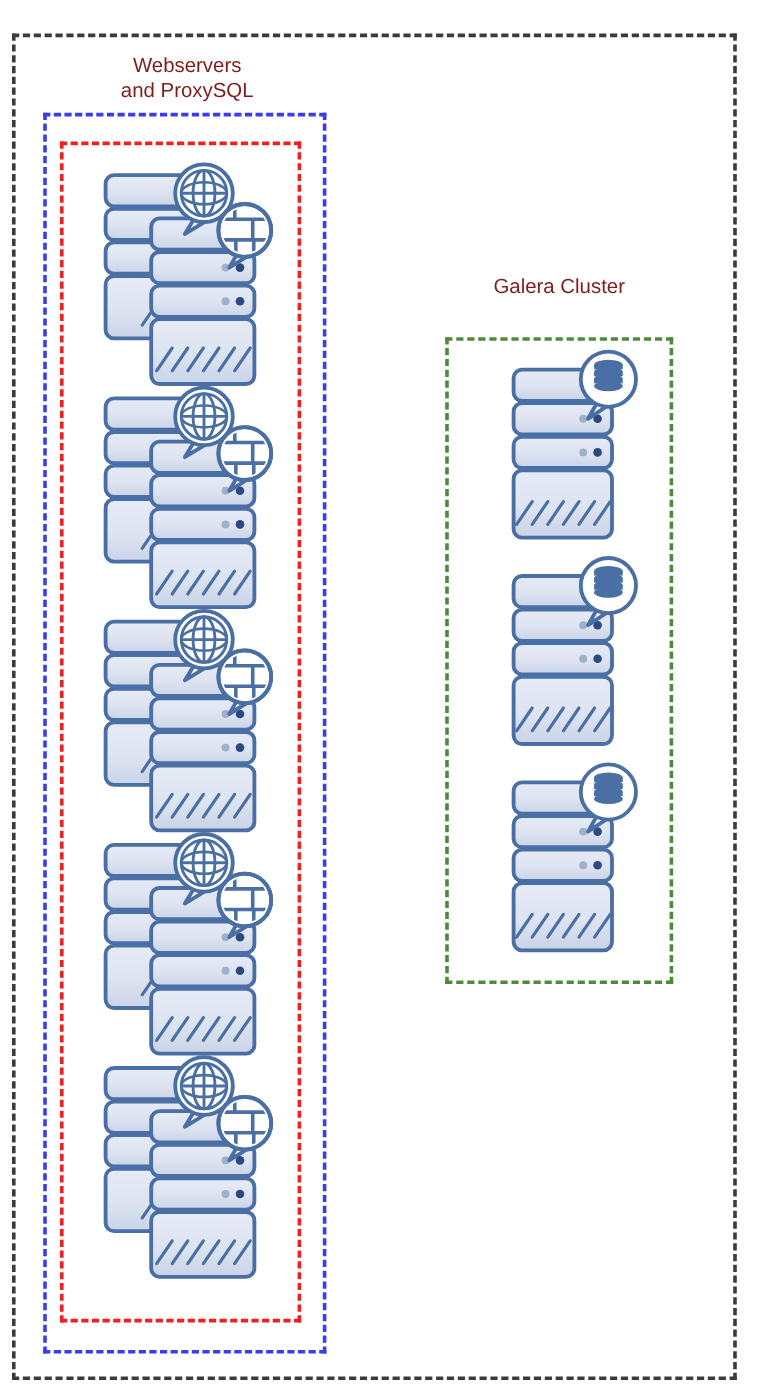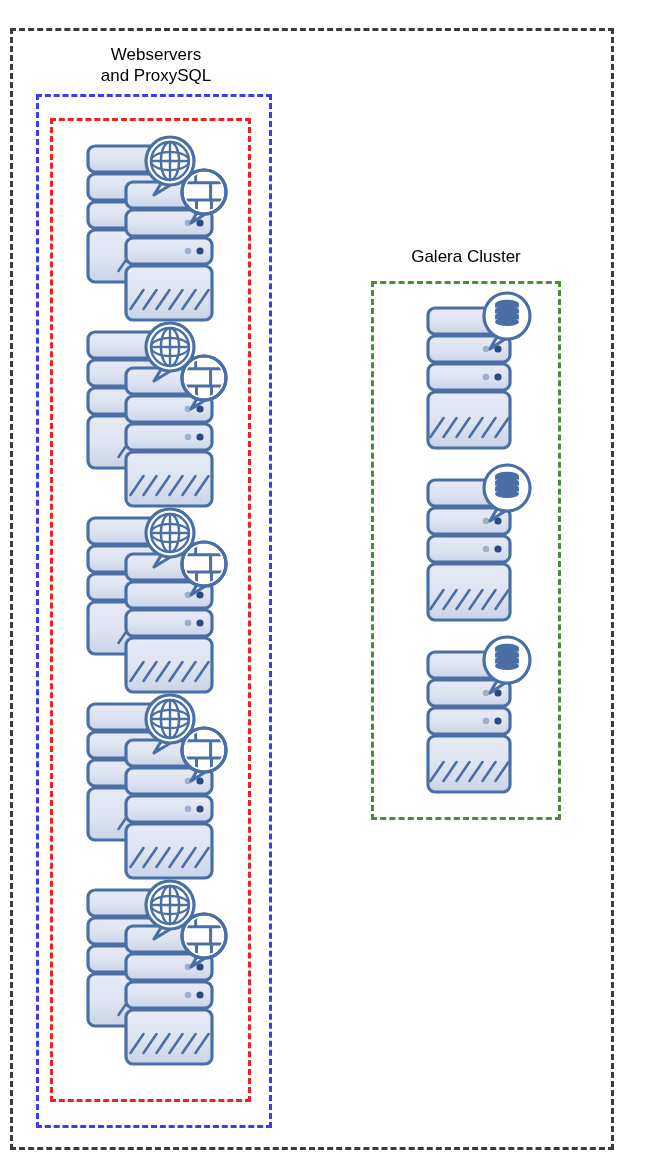--- a/index.html
+++ b/index.html
@@ -17,21 +17,21 @@
     background: #ffffff;
     overflow: hidden;
   }
   .dashbox {
     position: absolute;
     box-sizing: border-box;
     background: transparent;
   }
   .label {
     position: absolute;
-    color: #000000;
+    color: #7f1d1d;
     font-size: 17px;
     line-height: 21px;
     text-align: center;
     white-space: pre-line;
     font-family: "Liberation Sans", sans-serif;
   }
   .node {
     position: absolute;
   }
   .node svg {
@@ -44,21 +44,21 @@
 
 <div id="canvas">
 
   <div class="dashbox" id="b0" style="left: 10px; top: 28px; width: 604px; height: 1122px; border: 3px dashed rgb(59, 59, 59);"></div>
   <div class="dashbox" id="b1" style="left: 36px; top: 94px; width: 236px; height: 1034px; border: 3px dashed rgb(59, 59, 240);"></div>
   <div class="dashbox" id="b2" style="left: 50px; top: 118px; width: 201px; height: 984px; border: 3px dashed rgb(240, 32, 32);"></div>
   <div class="dashbox" id="b3" style="left: 371px; top: 281px; width: 190px; height: 539px; border: 3px dashed rgb(78, 138, 60);"></div>
 
   <div class="label" id="lbl-web" style="left: 66px; top: 44px; width: 180px;">Webservers
 and ProxySQL</div>
-  <div class="label" id="lbl-gal" style="left: 376px; top: 246px; width: 180px;">Galera Cluster</div>
+  <div class="label" id="lbl-gal" style="left: 376px; top: 228px; width: 180px;">Galera Cluster</div>
 
   <div id="nodes-layer">
       <div class="node" style="left: 84px; top: 136px;">
         <svg width="150" height="175" viewBox="0 0 150 175">
           <defs>
             <linearGradient id="wg0" x1="0" y1="0" x2="0" y2="1">
               <stop offset="0" stop-color="#e6ebf6"></stop>
               <stop offset="0.55" stop-color="#dde3f0"></stop>
               <stop offset="1" stop-color="#c9d4e8"></stop>
             </linearGradient>

